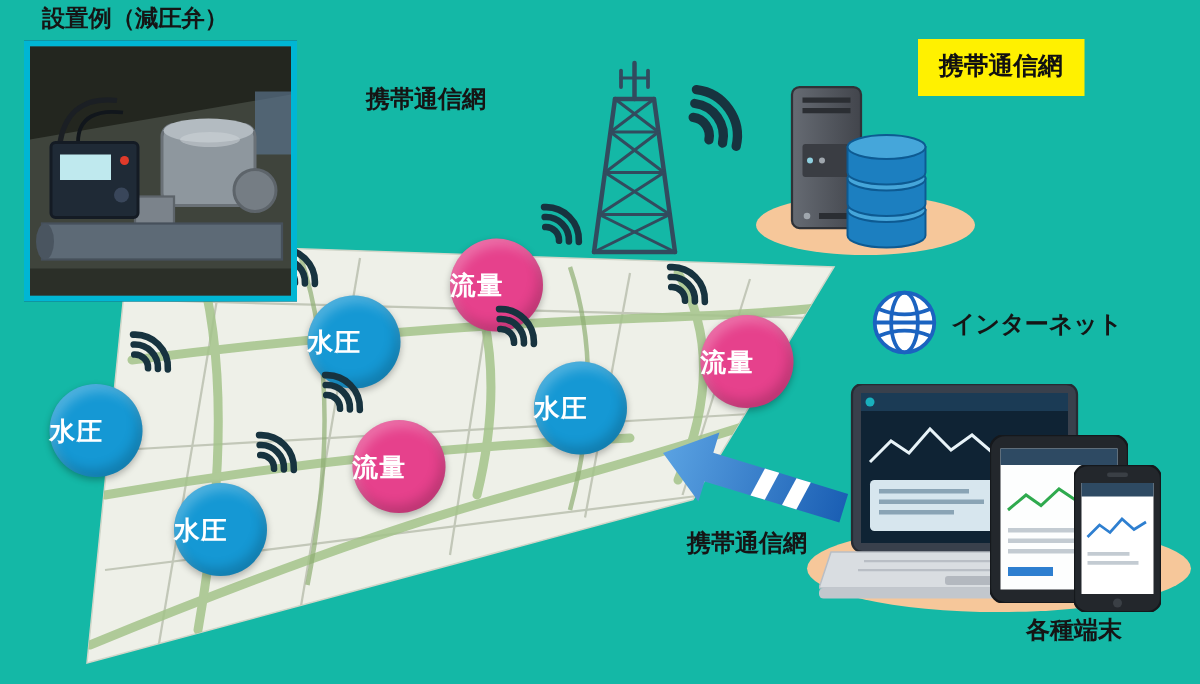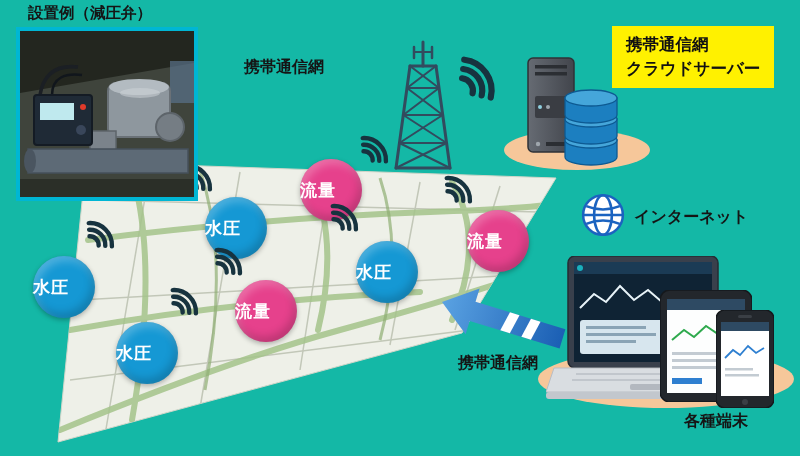--- a/index.html
+++ b/index.html
@@ -159,21 +159,20 @@
           <line x1="58.6" y1="103" x2="8" y2="128"></line>
       </g>
     </g>
   </svg>
   <svg class="wifi w-tower" viewBox="0 0 40 40">
       <use href="#wifi-sym"></use>
     </svg>
 
   <div class="cloud-box">
     <div>携帯通信網</div>
-    <div>クラウドサーバー</div>
   </div>
 
   <div class="ground server-ground"></div>
   <svg class="server-svg" width="50" height="98" viewBox="0 0 50 98">
     <rect x="2" y="2" width="46" height="94" rx="5" fill="url(#srvgrad)" stroke="#2f3237" stroke-width="1.5"></rect>
     <rect x="9" y="9" width="32" height="3.5" fill="#2b2e33"></rect>
     <rect x="9" y="16" width="32" height="3.5" fill="#2b2e33"></rect>
     <rect x="9" y="40" width="32" height="22" rx="2" fill="#3a3d43"></rect>
     <circle cx="14" cy="51" r="2" fill="#8fd0e0"></circle>
       <circle cx="22" cy="51" r="2" fill="#9fa6ad"></circle>

